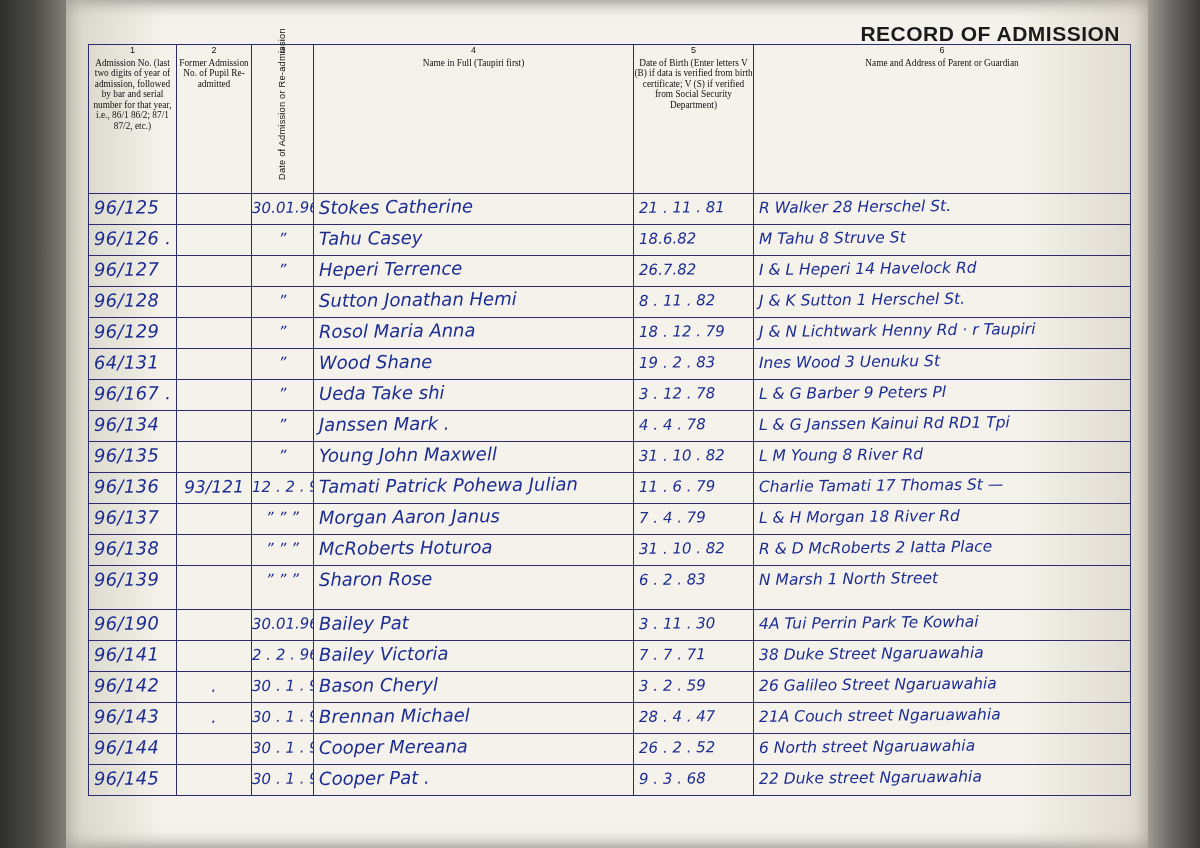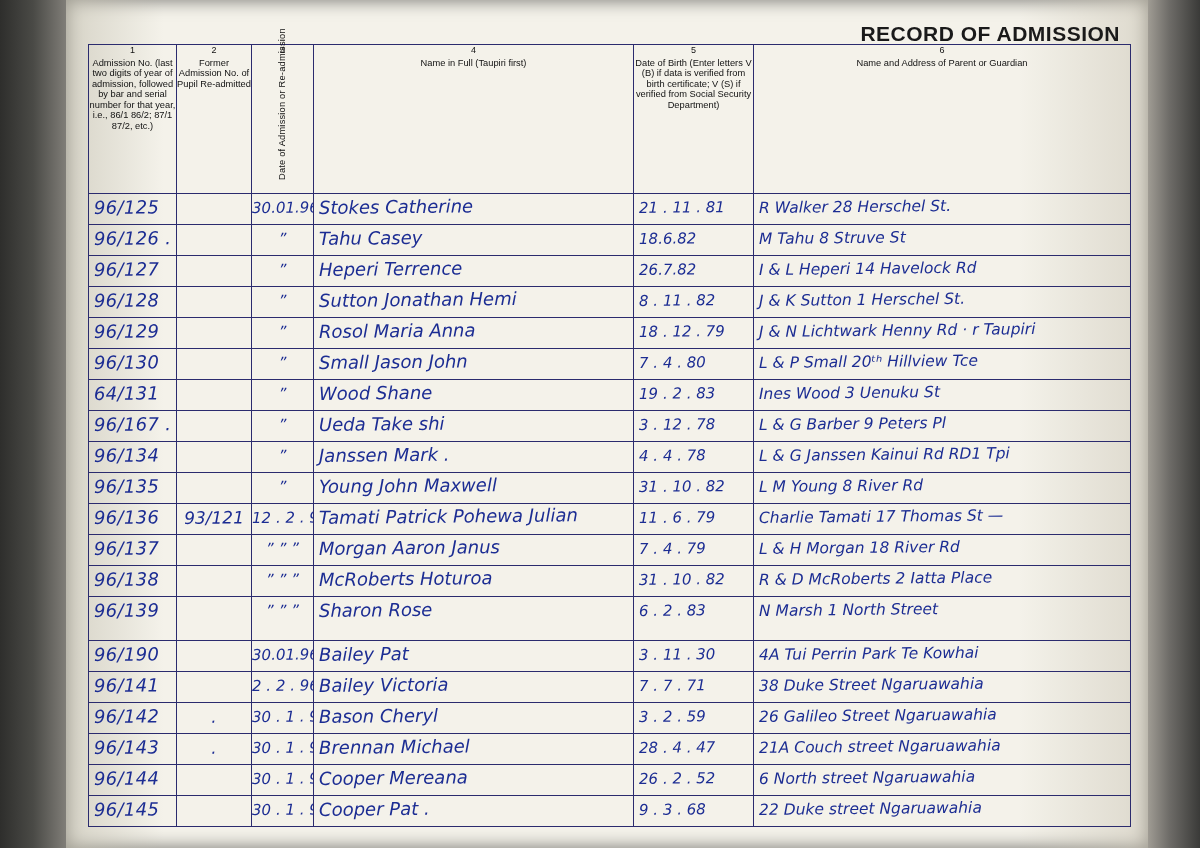--- a/index.html
+++ b/index.html
@@ -74,21 +74,21 @@
     padding: 2px 3px 4px;
     font-size: 9.3px;
     line-height: 1.12;
     height: 148px;
   }
   .colnum {
     display: block;
     font-size: 9px;
     margin-bottom: 3px;
   }
-  .hdr-body { display: block; }
+  .hdr-body { display: block; font-family: Liberation Serif, serif; }
   .vertical {
     writing-mode: vertical-rl;
     transform: rotate(180deg);
     margin: 2px auto 0;
     white-space: nowrap;
     font-size: 9.3px;
     letter-spacing: .2px;
     line-height: 1.15;
     height: 120px;
   }
@@ -268,40 +268,20 @@
             </td>
             <td class="c5">
               <span class="hw">18 . 12 . 79</span>
             </td>
             <td class="c6">
               <span class="hw">J &amp; N Lichtwark  Henny Rd · r Taupiri</span>
             </td>
           </tr>
           <tr>
             <td class="c1">
-              <span class="hw">96/130</span>
-            </td>
-            <td class="c2">
-              <span class="hw c"></span>
-            </td>
-            <td class="c3">
-              <span class="hw c">”</span>
-            </td>
-            <td class="c4">
-              <span class="hw">Small  Jason  John</span>
-            </td>
-            <td class="c5">
-              <span class="hw">7 . 4 . 80</span>
-            </td>
-            <td class="c6">
-              <span class="hw">L &amp; P Small  20ᵗʰ Hillview Tce</span>
-            </td>
-          </tr>
-          <tr>
-            <td class="c1">
               <span class="hw">64/131</span>
             </td>
             <td class="c2">
               <span class="hw c"></span>
             </td>
             <td class="c3">
               <span class="hw c">”</span>
             </td>
             <td class="c4">
               <span class="hw">Wood  Shane</span>

